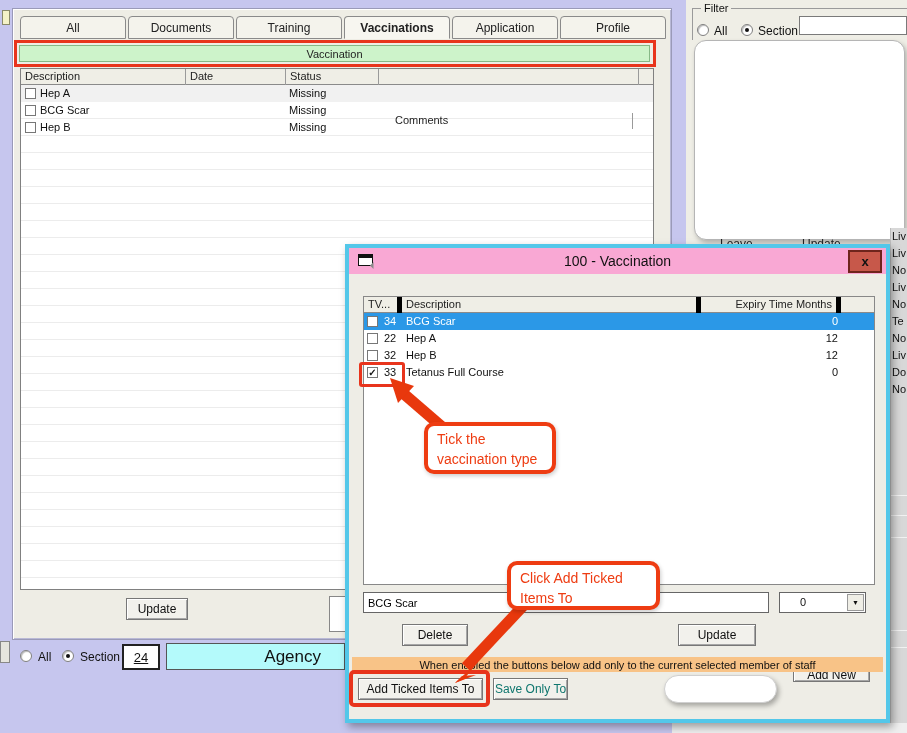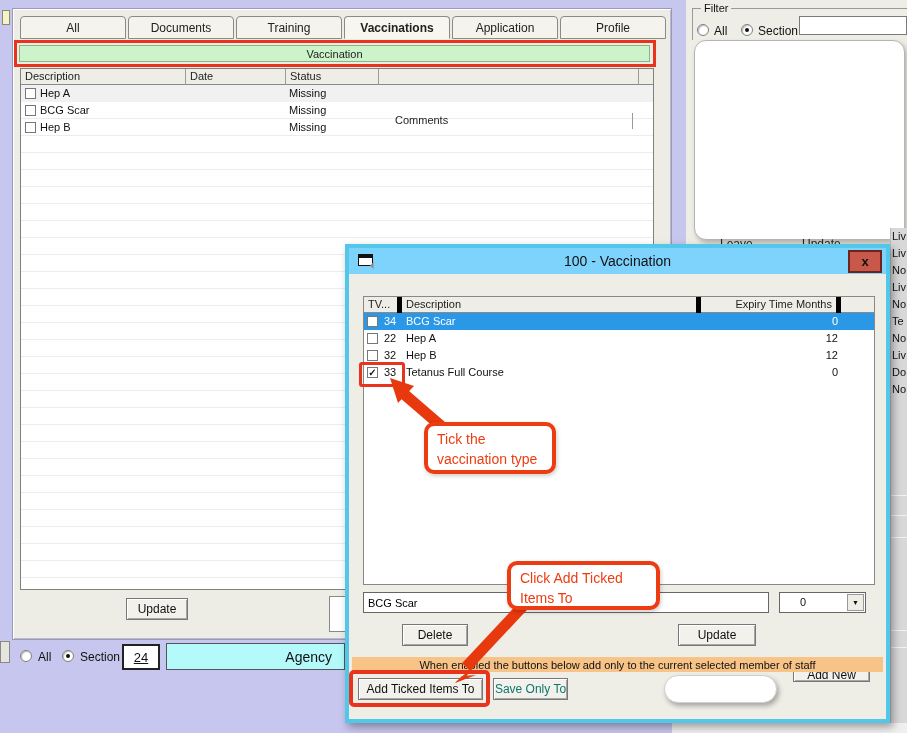--- a/index.html
+++ b/index.html
@@ -40,41 +40,41 @@
 
   
   .partial-btn { left:0px; top:641px; width:10px; height:22px; background:#e6e5de; border:1px solid #888; }
   .radio { width:12px; height:12px; border-radius:50%; background:#fff; border:1px solid #808080;
     box-shadow: inset 1px 1px 1px #bbb; position:absolute; }
   .radio.on::after { content:""; position:absolute; left:3px; top:3px; width:4px; height:4px; border-radius:50%; background:#111; }
   .rlabel { position:absolute; font-size:12px; color:#111; }
   .num-box { left:122px; top:644px; width:38px; height:26px; background:#fff; border:2px solid #222;
     display:flex; align-items:center; justify-content:center; font-size:13px;text-decoration:underline; }
   .agency-bar { left:166px; top:643px; width:179px; height:27px; background:#b4fafb; border:1px solid #555;
-    display:flex; align-items:center; justify-content:flex-end; padding-right:12px; font-size:14px; color:#111; }
+    display:flex; align-items:center; justify-content:flex-end; padding-right:23px; font-size:17px; color:#111; }
 
   
   .right-panel { left:686px; top:0; width:221px; height:733px; background:#efeee6; }
   .filter-frame { left:692px; top:8px; width:215px; height:32px; border-top:1px solid #9a9a9a; border-left:1px solid #9a9a9a; }
   .filter-label { left:701px; top:2px; padding:0 3px; background:#efeee6; font-size:11px; }
   .filter-input { left:799px; top:16px; width:108px; height:19px; background:#fff; border:1px solid #7a7a7a; font-size:11px; padding:0 3px; font-family:"Liberation Sans",sans-serif; }
   .round-panel { left:694px; top:40px; width:211px; height:200px; background:#fff; border:1px solid #b5b5b5;
     border-radius:12px; box-shadow:2px 3px 5px rgba(0,0,0,.25); }
   .clip-labels { left:694px; top:237px; width:213px; height:7px; overflow:hidden; color:#222; }
   .clip-labels span { position:absolute; top:0; font-size:12px; }
   .right-list { left:890px; top:228px; width:17px; height:190px; background:#d8d8d8; overflow:hidden; border-left:1px solid #bdbdbd; }
   .right-list div { height:17px; line-height:17px; font-size:11px; white-space:nowrap; color:#111; padding-left:1px; }
   .right-strip { left:890px; top:418px; width:17px; height:305px; background:#d8d8d8; border-left:1px solid #bdbdbd; }
   .rs-line { position:absolute; left:0; width:100%; height:1px; background:#f2f2f2; }
   .below-dialog { left:672px; top:723px; width:235px; height:10px; background:#efefef; }
   .gutter { left:672px; top:0px; width:14px; height:733px; background:#c6c6ee; }
 
   
   .dialog { left:345px; top:244px; width:545px; height:479px; background:#eeede6; border:4px solid #53c7e9; box-shadow:3px 4px 8px rgba(0,0,0,.35); }
-  .dlg-title { position:absolute; left:0; top:0; width:100%; height:26px; background:#7dd3fc;
+  .dlg-title { position:absolute; left:0; top:0; width:100%; height:26px; background:#f9a8d4;
     display:flex; align-items:center; justify-content:center; font-size:14px; color:#111; }
   .form-icon { position:absolute; left:9px; top:6px; width:15px; height:12px; background:#fff; border:1px solid #111; }
   .form-icon::before { content:""; position:absolute; left:0; top:0; width:100%; height:3px; background:#111; }
   .form-icon::after { content:""; position:absolute; right:-4px; bottom:-3px; width:0; height:0;
     border-left:5px solid transparent; border-top:5px solid #8a8a8a; transform:rotate(225deg); }
   .dlg-close { position:absolute; right:4px; top:2px; width:34px; height:23px; background:#c7584a; border:2px solid #6e241c;
     display:flex; align-items:center; justify-content:center; font-weight:bold; font-size:13px; color:#111; }
 
   .dlg-list { position:absolute; left:14px; top:48px; width:512px; height:289px; background:#fff; border:1px solid #888; }
   .dl-header { position:absolute; left:0; top:0; width:100%; height:16px; background:#efeee6; border-bottom:1px solid #8a8a8a; }

